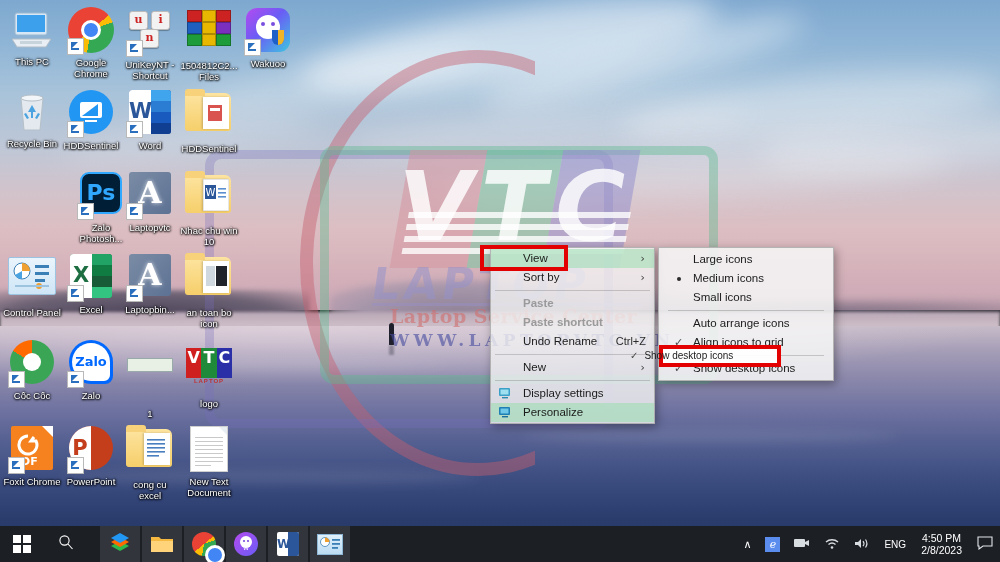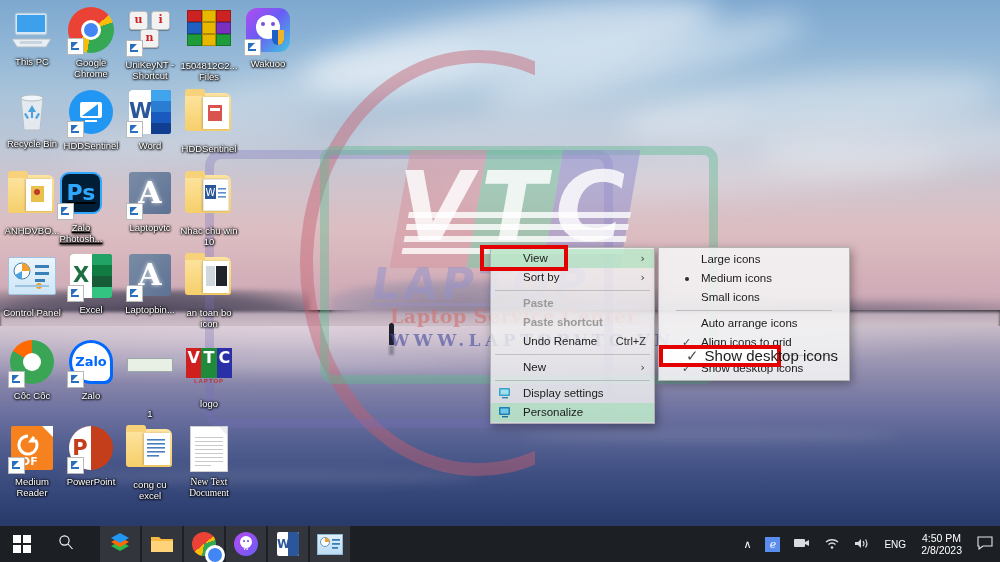--- a/index.html
+++ b/index.html
@@ -156,21 +156,21 @@
   .ctx .mi .arr{position:absolute;right:9px;top:0;font-size:11px;color:#3a3a3a;font-family:"DejaVu Sans",sans-serif;}
   .ctx .sep{height:1px;background:rgba(120,120,120,.35);margin:3px 4px 3px 4px;}
   .ctx .mi.hl{background:rgba(153,222,175,.55);}
   .mi .mico{position:absolute;left:8px;top:3px;width:14px;height:13px;}
 
   
   .sub{position:absolute;left:658px;top:247px;width:166px;
       background:rgba(245,245,245,.88);
       border:1px solid rgba(160,160,160,.75);
       box-shadow:2px 3px 9px rgba(0,0,0,.35);
-      font-size:11.5px;color:#1b1b1b;padding:2px 12px;}
+      font-size:11.5px;color:#1b1b1b;padding:2px 4px;}
   .sub .mi{height:19px;line-height:19px;padding-left:30px;position:relative;white-space:nowrap;}
   .sub .sep{height:1px;background:rgba(120,120,120,.35);margin:3px 5px;}
   .sub .bullet{position:absolute;left:14px;top:8px;width:4px;height:4px;border-radius:50%;background:#2b2b2b;}
   .sub .check{position:absolute;left:11px;top:0;font-size:11px;color:#4a4a4a;}
 
   
   .redbox{position:absolute;border:4px solid #e20000;box-sizing:border-box;}
   .rb1{left:480px;top:245px;width:88px;height:26px;}
   .rb2{left:659px;top:345px;width:122px;height:22px;}
   .rb2-inner{position:absolute;left:663px;top:349px;width:114px;height:14px;background:rgba(255,255,255,.93);}
@@ -360,36 +360,22 @@
           <div class="fldr-front"><svg width="26" height="32" viewBox="0 0 26 32">
                 <rect width="26" height="32" fill="#fff"></rect>
                 <rect x="5" y="8" width="14" height="16" fill="#d9534f"></rect>
                 <rect x="7" y="11" width="10" height="3" fill="#fff"></rect>
               </svg></div>
           </div>
       </div>
       <div class="lab">HDDSentinel</div>
     </div>
 
-    <div class="dicon" style="left:3px;top:170px;">
-      <div class="glyph">
-        <div class="ico-folder">
-            <div class="fldr-back"></div>
-            <div class="fldr-tab"></div>
-          <div class="fldr-front"><svg width="26" height="32" viewBox="0 0 26 32">
-                <rect width="26" height="32" fill="#fff"></rect>
-                <rect x="5" y="7" width="13" height="16" fill="#e8c04a"></rect>
-                <circle cx="11" cy="13" r="3" fill="#c0392b"></circle>
-              </svg></div>
-          </div>
-      </div>
-      <div class="lab">ANHDVBO...</div>
-    </div>
-
-    <div class="dicon" style="left:52px;top:170px;text-decoration:underline;">
+
+    <div class="dicon" style="left:72px;top:170px;">
       <div class="glyph">
         <div class="ico-ps" style="margin:2px auto 0;">Ps</div>
         <div class="shortcut"></div>
       </div>
       <div class="lab">Zalo Photosh...</div>
     </div>
 
     <div class="dicon" style="left:121px;top:170px;">
       <div class="glyph">
         <div class="ico-ttf" style="margin:2px auto 0;">A</div>
@@ -510,21 +496,21 @@
       <div class="glyph">
         <div class="ico-pdf" style="margin:2px auto 0;">
           <div style="position:absolute;right:0;top:0;width:0;height:0;border-top:11px solid #fff;border-left:11px solid transparent;"></div>
           <svg style="position:absolute;left:5px;top:8px" width="24" height="22" viewBox="0 0 24 22">
               <path d="M12 2 a9 9 0 1 0 8 5 h-5 l3 -4" fill="none" stroke="#fff" stroke-width="3"></path>
             </svg>
           <div style="position:absolute;left:2px;bottom:2px;font-size:11px;">PDF</div>
         </div>
         <div class="shortcut"></div>
       </div>
-      <div class="lab">Medium Reader</div>
+      <div class="lab">Foxit Chrome</div>
     </div>
 
     <div class="dicon" style="left:62px;top:424px;">
       <div class="glyph">
         <div class="ico-ppt" style="margin:2px auto 0;">
           <div style="position:absolute;left:0;top:0;width:22px;height:44px;background:#fff;border-radius:22px 0 0 22px;color:#c43e1c;font-size:21px;line-height:44px;text-align:center;">P</div>
         </div>
         <div class="shortcut"></div>
       </div>
       <div class="lab">PowerPoint</div>
@@ -543,21 +529,21 @@
                   <rect x="3" y="14" width="18" height="1.6"></rect>
                   <rect x="3" y="18" width="18" height="1.6"></rect>
                   <rect x="3" y="22" width="12" height="1.6"></rect>
                 </g>
               </svg></div>
           </div>
       </div>
       <div class="lab">cong cu excel</div>
     </div>
 
-    <div class="dicon" style="left:180px;top:424px;font-family:Liberation Serif, serif;">
+    <div class="dicon" style="left:180px;top:424px;">
       <div class="glyph">
         <div class="ico-txt" style="margin:2px auto 0;">
           <div style="position:absolute;right:0;top:0;width:0;height:0;border-top:8px solid #e9eef2;border-left:8px solid transparent;"></div>
           <i style="margin-top:10px"></i>
             <i></i>
             <i></i>
             <i></i>
             <i></i>
             <i></i>
             <i></i>
@@ -639,21 +625,21 @@
     <div class="sep"></div>
     <div class="mi">
       <span class="check">✓</span>
       <span>Show desktop icons</span>
     </div>
   </div>
 
   <div class="rb2-inner"></div>
   <div class="redbox rb1"></div>
   <div class="redbox rb2"></div>
-  <div style="position:absolute;left:686px;top:349px;font-size:15px;color:#1b1b1b;line-height:14px;">
+  <div style="position:absolute;left:630px;top:349px;font-size:10px;color:#1b1b1b;line-height:14px;">
     <span style="color:#4a4a4a;margin-right:6px;">✓</span><span>Show desktop icons</span>
   </div>
 
   <div class="taskbar">
     <div class="tb-btn">
       <span class="win-logo">
           <i></i>
           <i></i>
           <i></i>
           <i></i>

